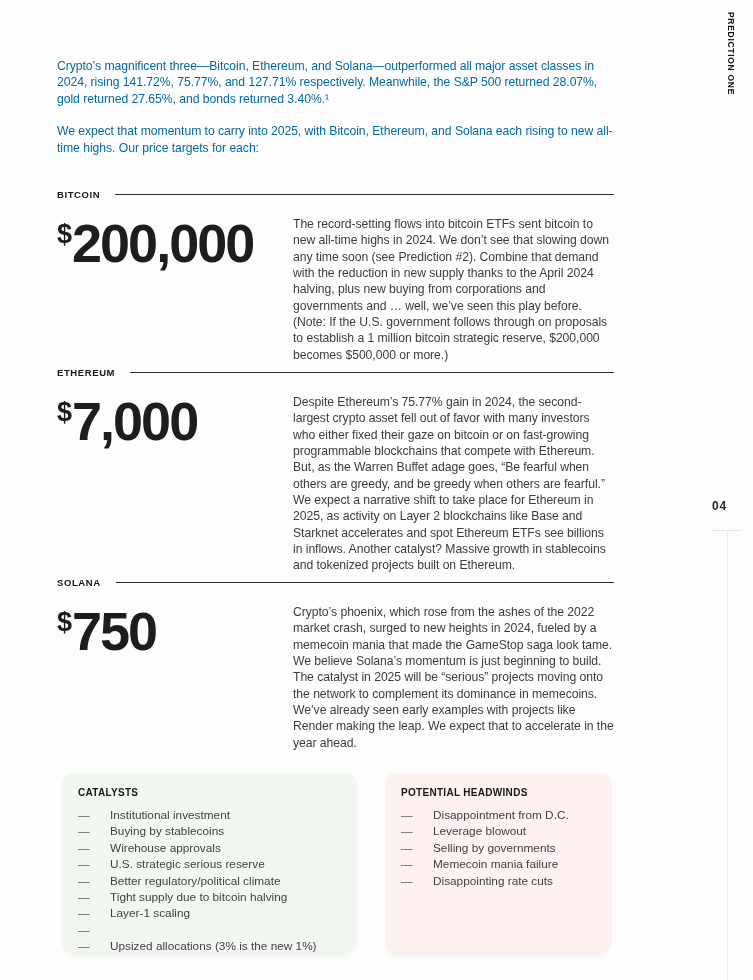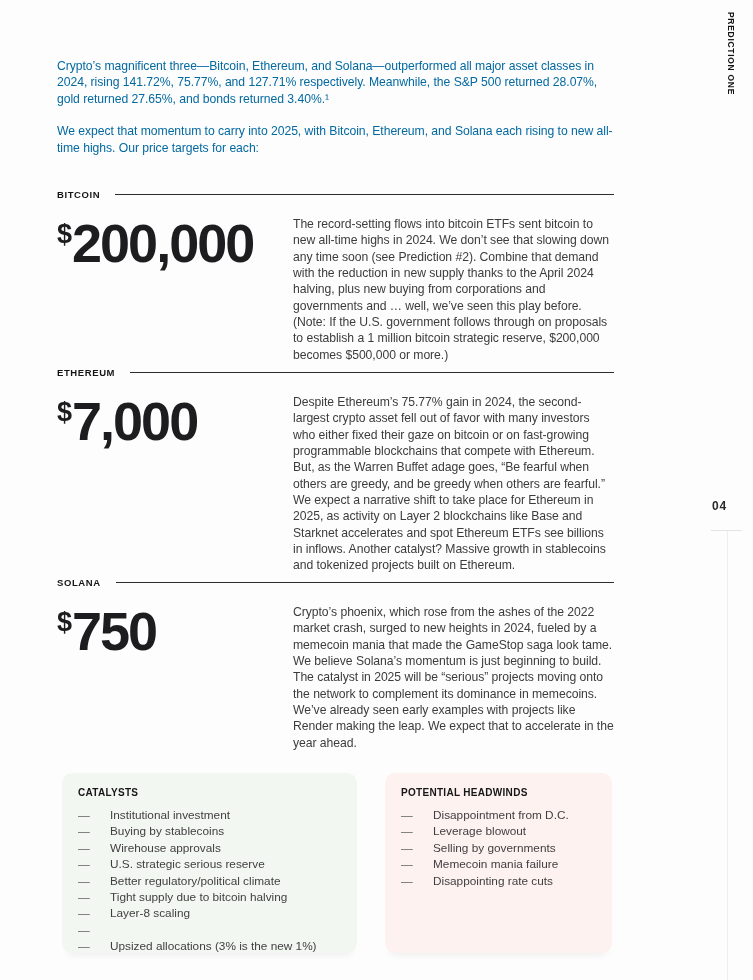--- a/index.html
+++ b/index.html
@@ -159,21 +159,21 @@
         <li>
             <span class="dash">—</span>
             <span>Better regulatory/political climate</span>
           </li>
         <li>
             <span class="dash">—</span>
             <span>Tight supply due to bitcoin halving</span>
           </li>
         <li>
             <span class="dash">—</span>
-            <span>Layer-8 scaling</span>
+            <span>Layer-1 scaling</span>
           </li>
         <li>
             <span class="dash">—</span>
           </li>
         <li>
             <span class="dash">—</span>
             <span>Upsized allocations (3% is the new 1%)</span>
           </li>
       </ul>
     </div>

